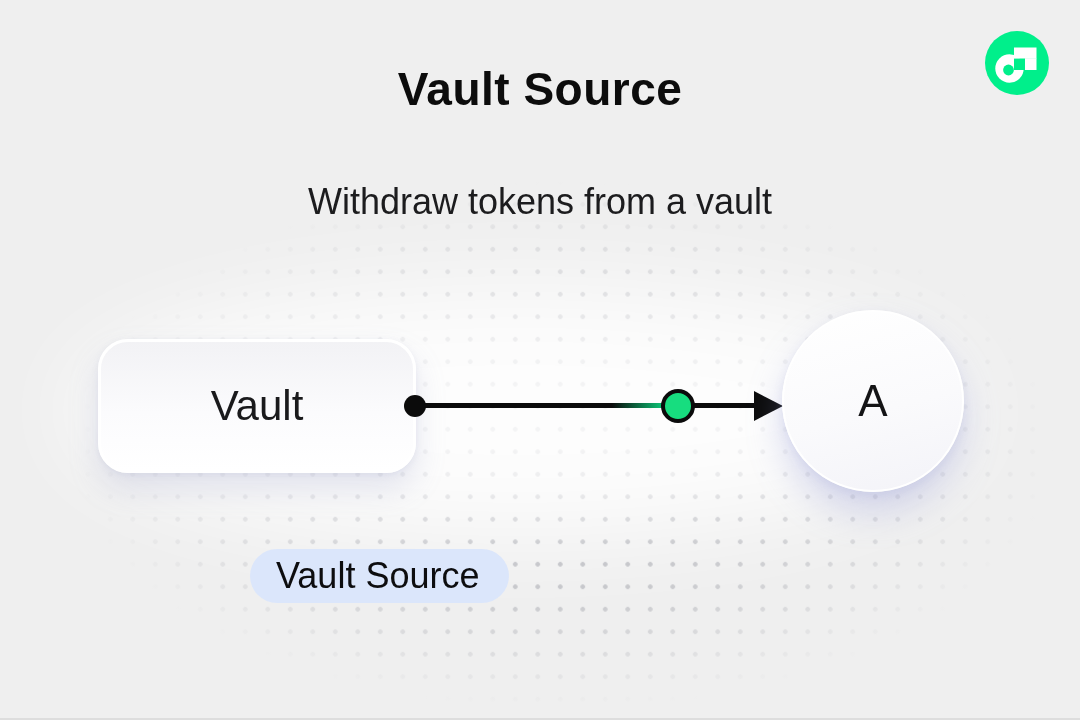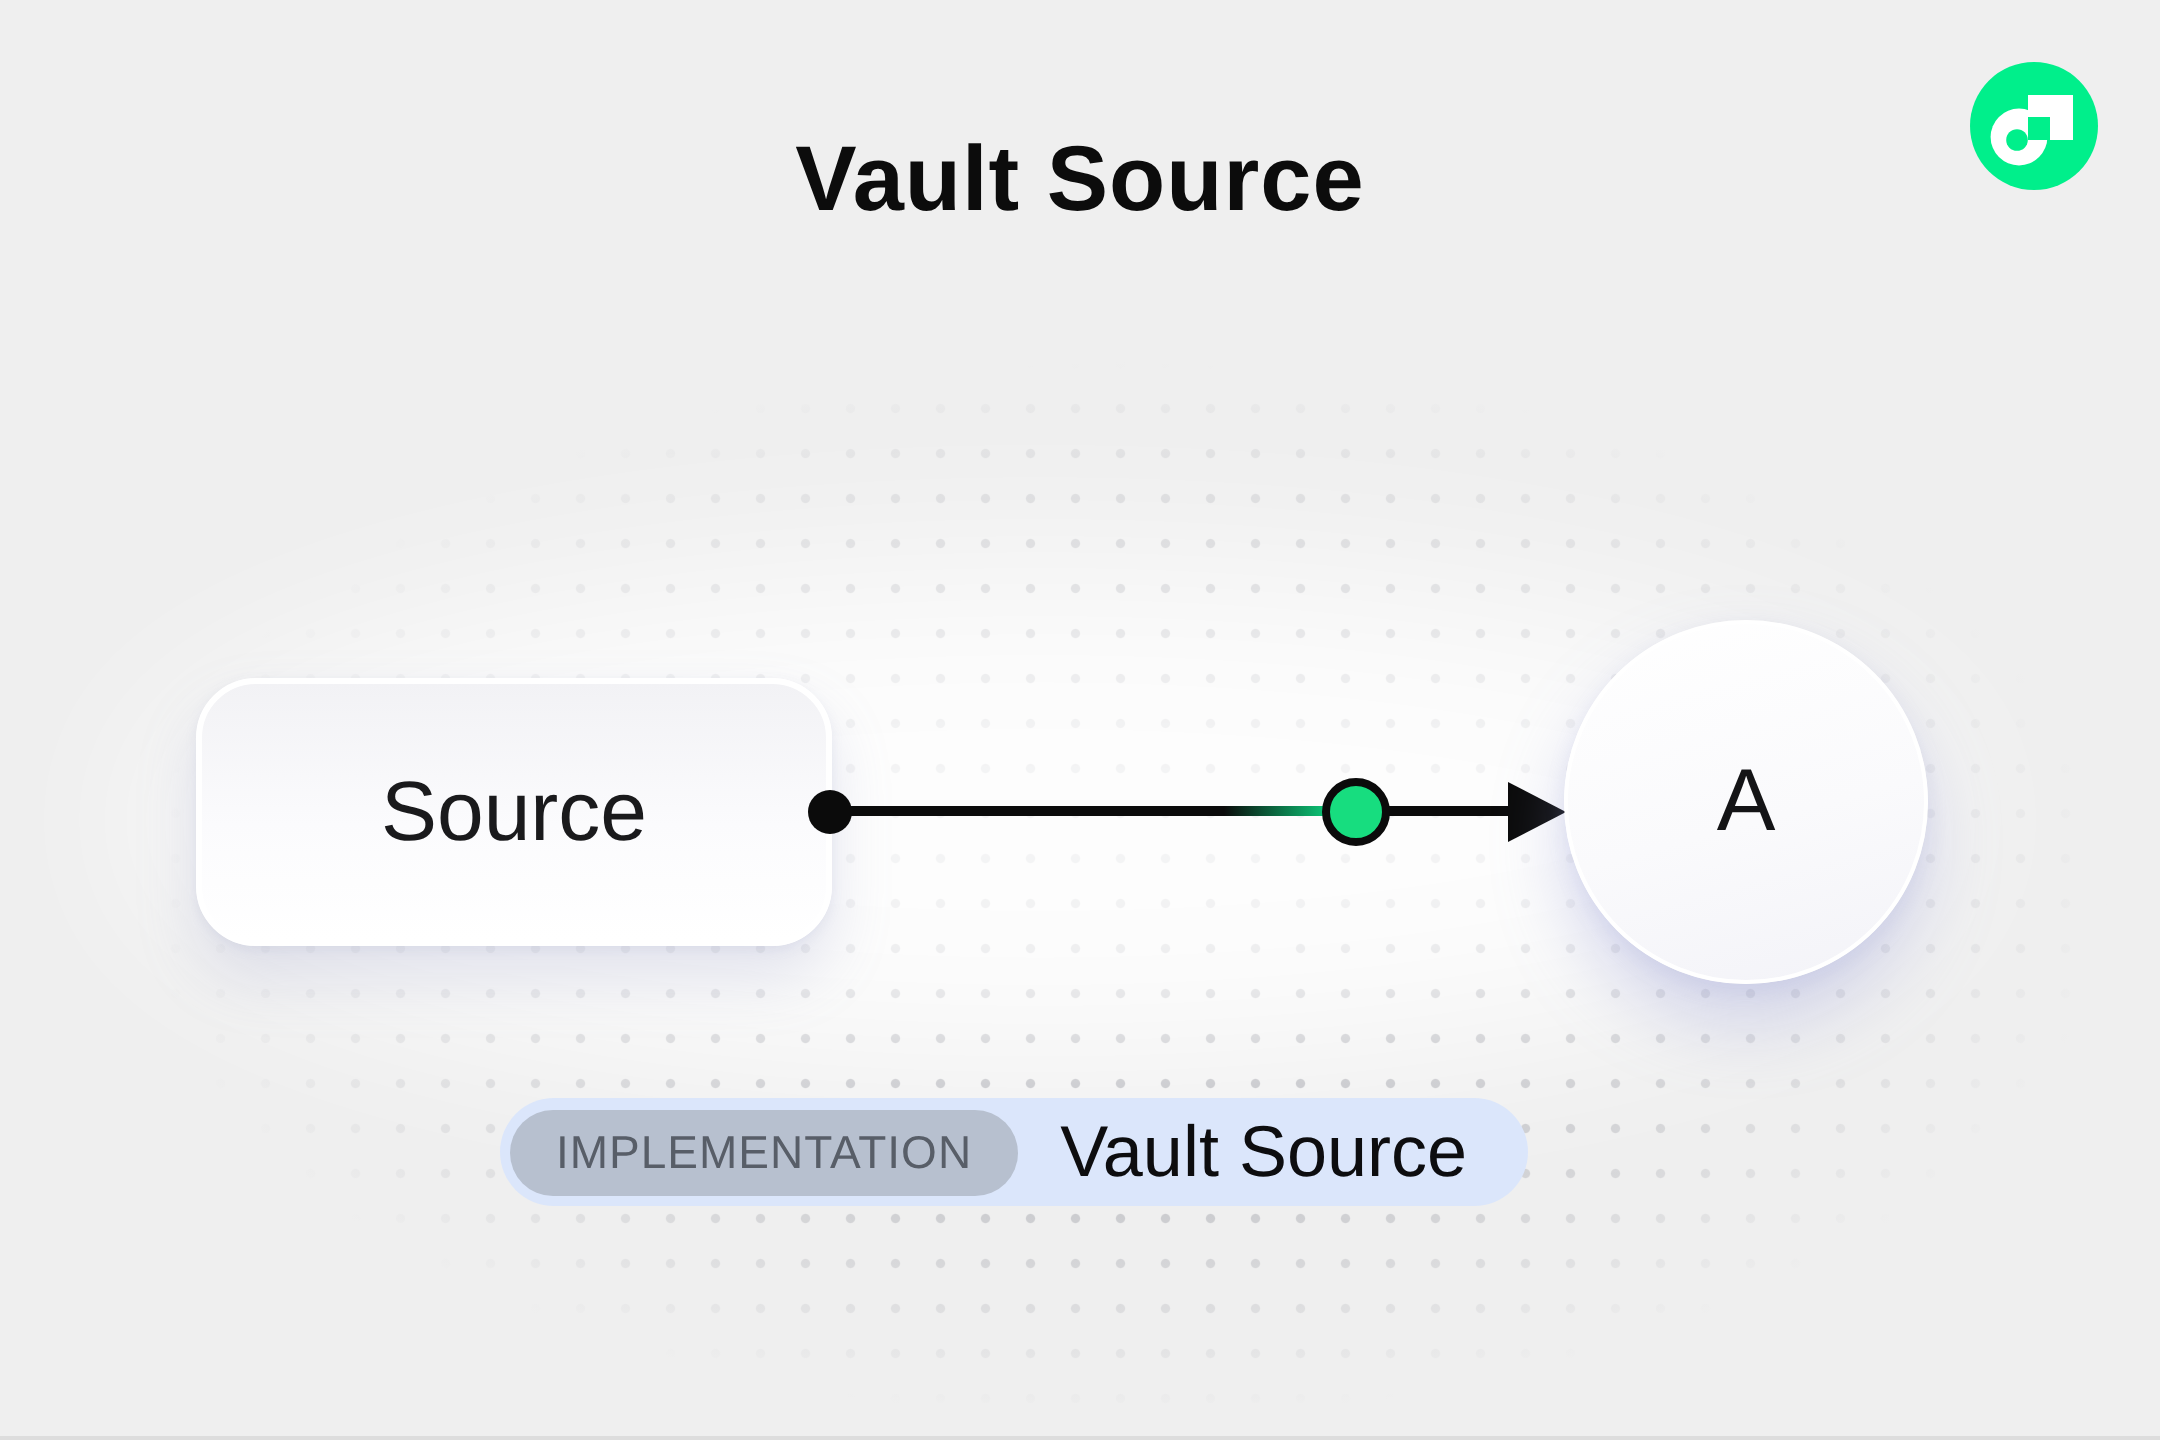--- a/index.html
+++ b/index.html
@@ -121,33 +121,33 @@
       <circle cx="32" cy="32" r="32" fill="#00EF8B"></circle>
       <circle cx="24.5" cy="37.5" r="14.2" fill="#ffffff"></circle>
       <rect x="29" y="27.2" width="11" height="11.8" fill="#00EF8B"></rect>
       <circle cx="23.5" cy="39" r="5.4" fill="#00EF8B"></circle>
       <rect x="29" y="16.5" width="22.5" height="11" fill="#ffffff"></rect>
       <rect x="40" y="27.2" width="11.5" height="11.8" fill="#ffffff"></rect>
     </svg>
   </div>
 
   <div class="title">Vault Source</div>
+  <div class="subtitle">Withdraw tokens from a vault</div>
 
   <div class="vault-box">
-    <span>Source</span>
+    <span>Vault</span>
   </div>
 
   <div class="edge-start-dot"></div>
   <div class="edge-line"></div>
   <div class="edge-line-green"></div>
   <div class="edge-node"></div>
   <div class="edge-arrowhead"></div>
 
   <div class="target-circle">
     <span>A</span>
   </div>
 
   <div class="impl-badge">
-    <span class="impl-tag">IMPLEMENTATION</span>
     <span class="impl-label">Vault Source</span>
   </div>
 
 </div>
 
 </body></html>

